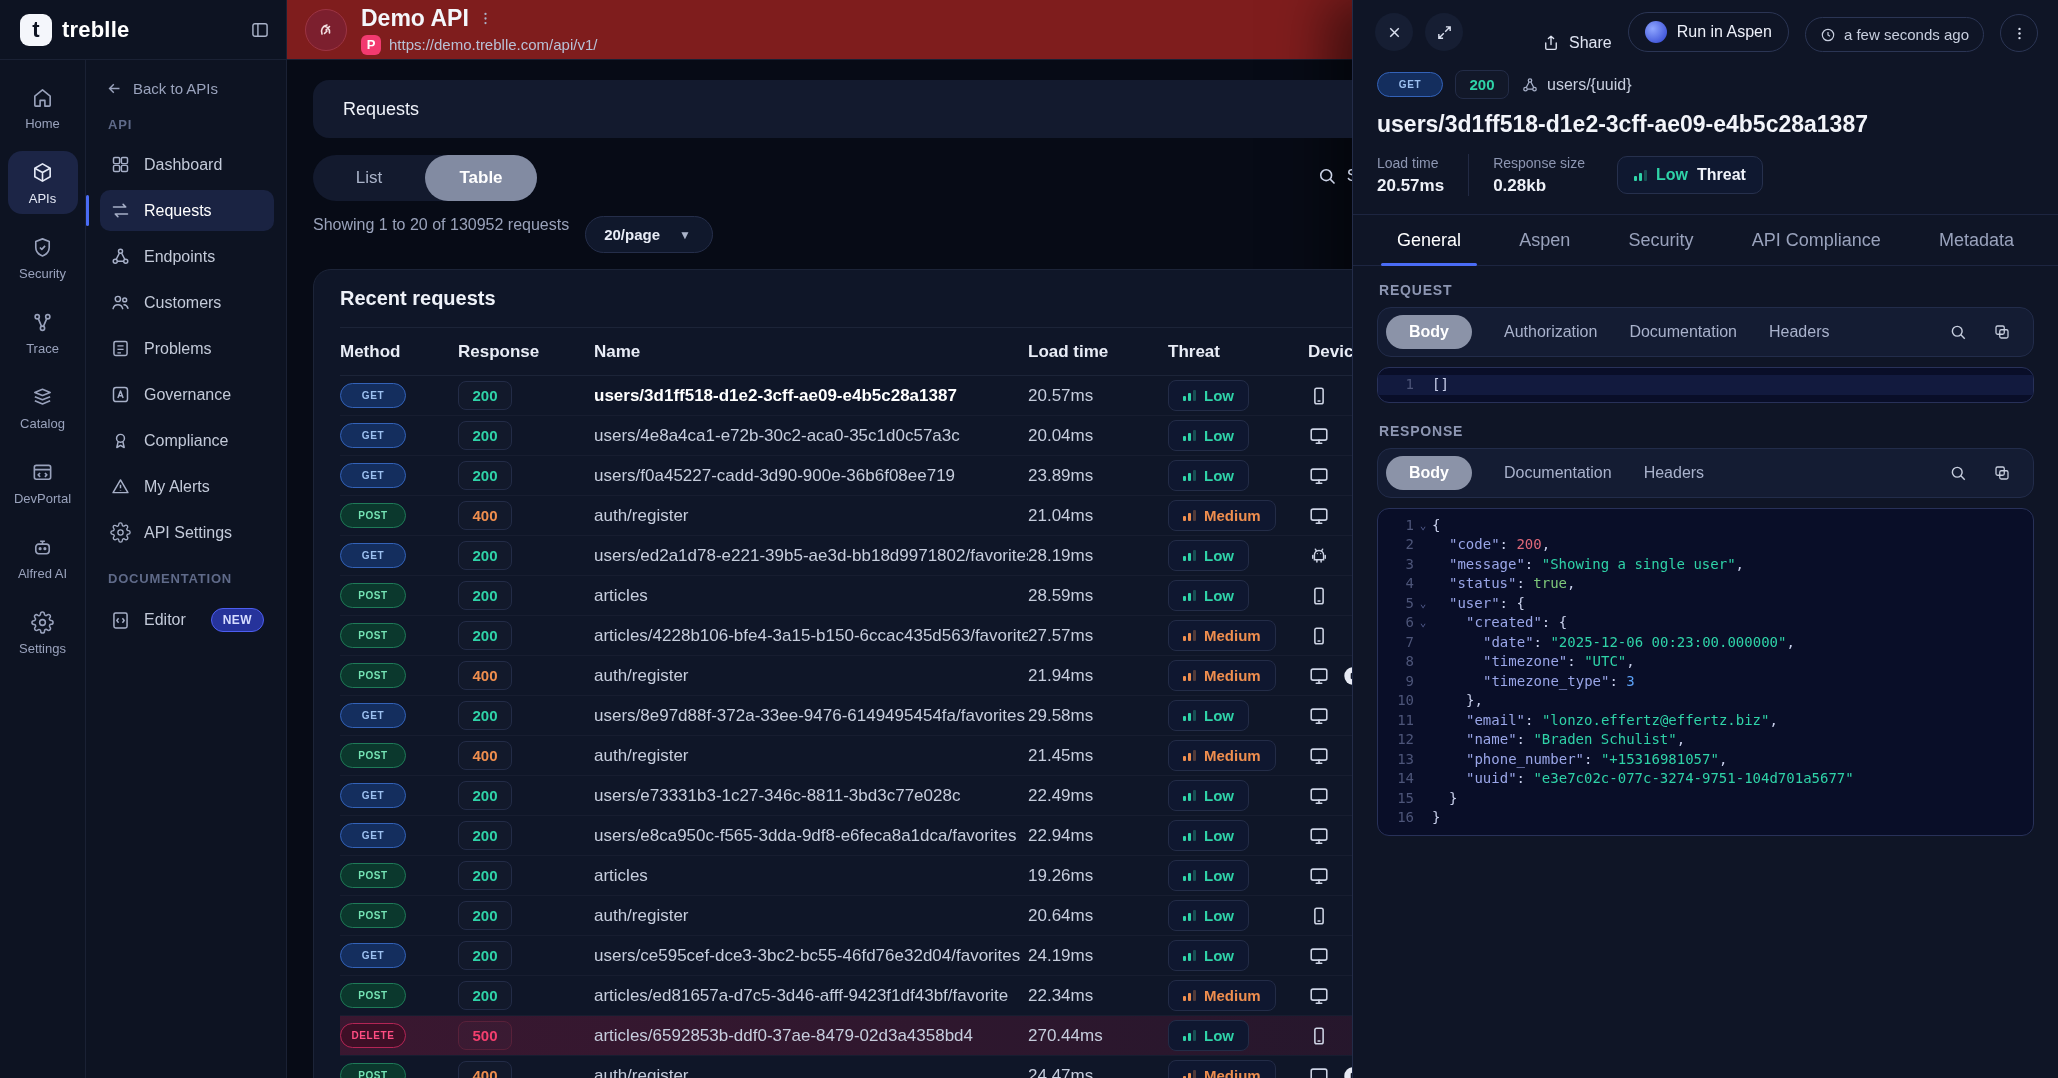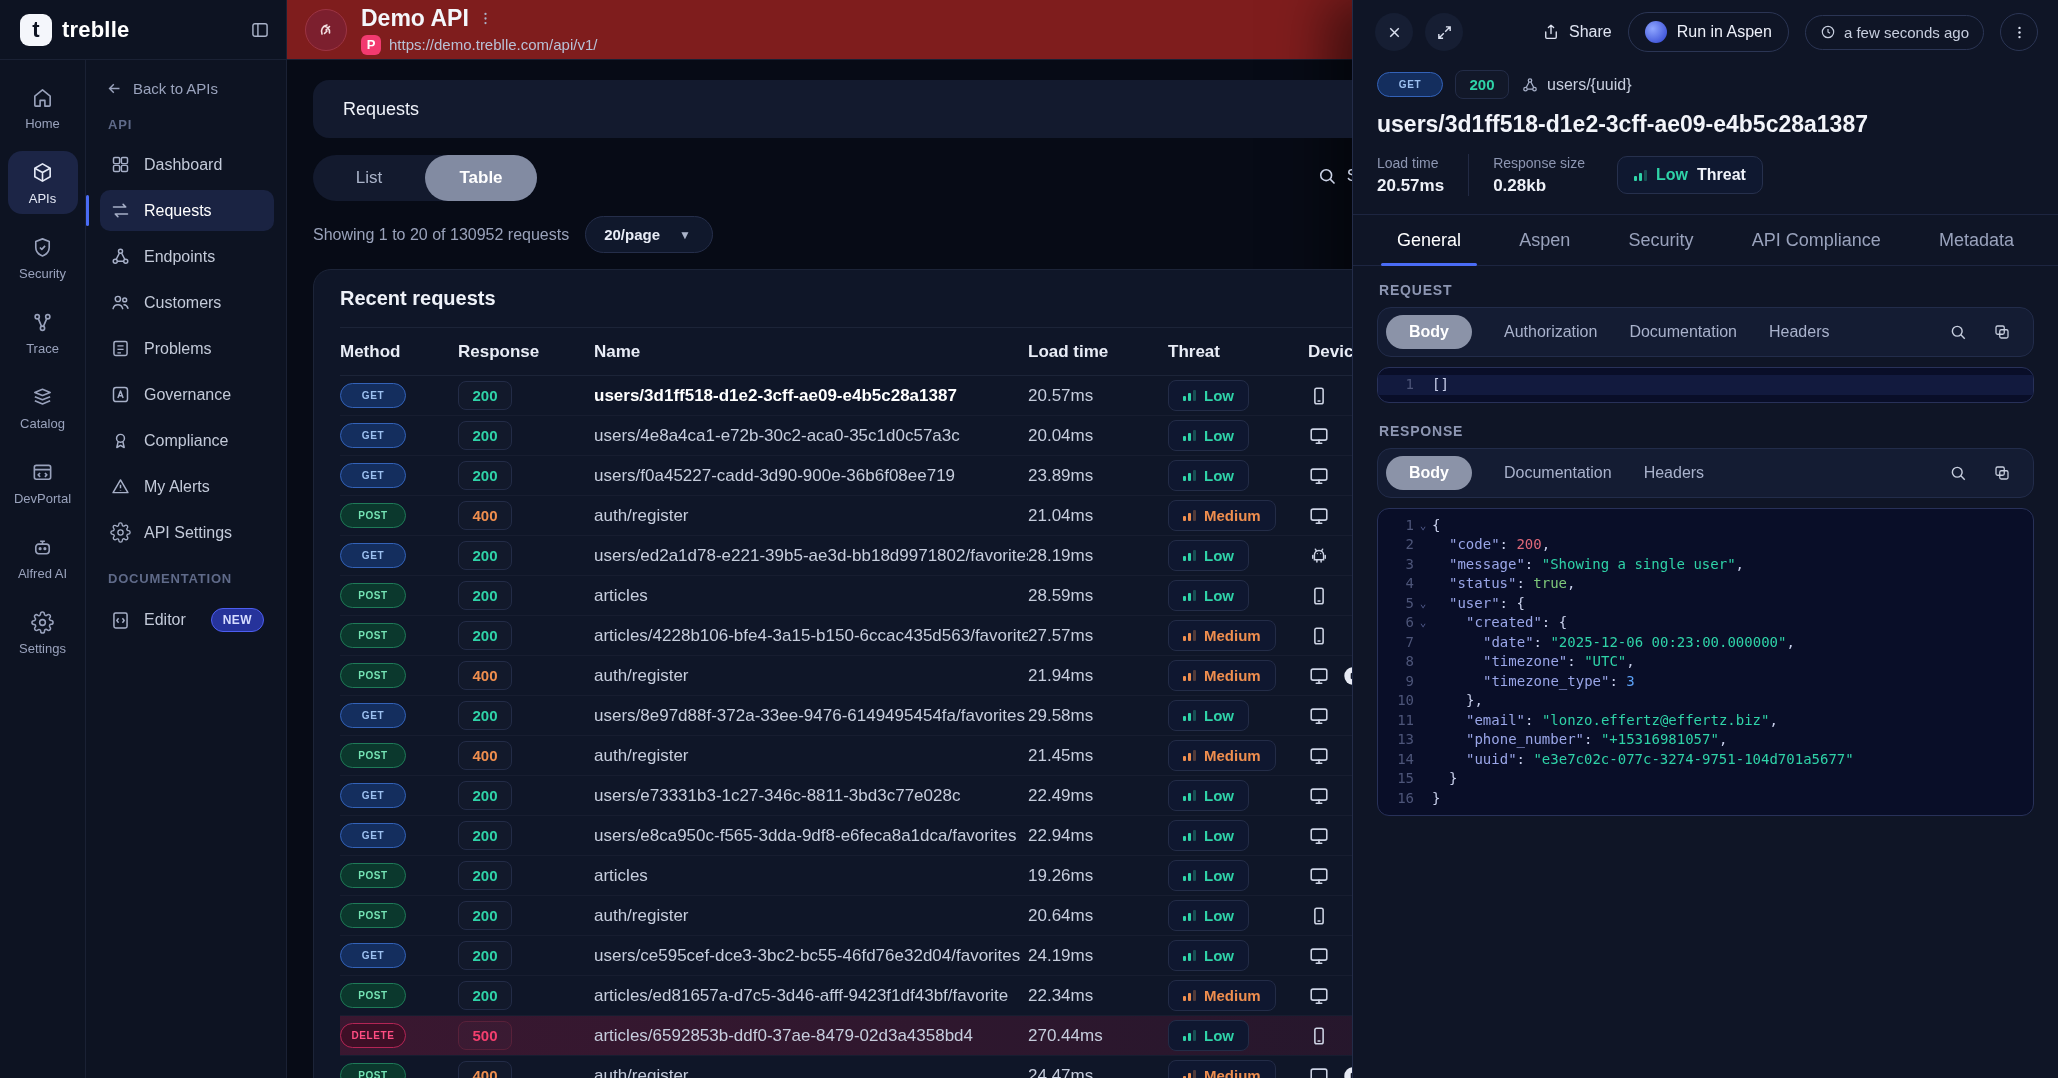--- a/index.html
+++ b/index.html
@@ -44,21 +44,21 @@
   .env-badge { width:20px; height:20px; border-radius:6px; background:#f23a70; color:#fff; font-size:13px; font-weight:800; display:flex; align-items:center; justify-content:center; }
 
   .content { flex:1; padding:20px 0 0 26px; position:relative; overflow:hidden; }
   .page-tab { width:1306px; height:58px; background:#131a2e; border-radius:16px; display:flex; align-items:center; padding:0 30px; font-size:18px; color:#f0f3fa; cursor:pointer; }
   .toolbar-row { margin:16px 0 6px; height:48px; position:relative; display:flex; align-items:center; }
   .segmented { display:inline-flex; background:#131a2e; border-radius:999px; height:46px; }
   .seg { width:112px; display:flex; align-items:center; justify-content:center; border-radius:999px; color:#aab3c9; font-size:17px; cursor:pointer; }
   .seg.active { background:#828ba2; color:#fff; font-weight:600; }
   .search-mini { position:absolute; right:-6px; top:12px; display:flex; align-items:center; gap:10px; color:#ccd3e6; font-size:17px; cursor:pointer; }
   .search-mini svg { width:20px; height:20px; }
-  .pagination-row { display:flex; align-items:center; gap:16px; margin:14px 0 16px; color:#99a2ba; font-size:16px; }
+  .pagination-row { display:flex; gap:16px; margin:14px 0 16px; color:#99a2ba; font-size:16px; }
   .per-page { display:inline-flex; align-items:center; gap:16px; border:1px solid #252e4a; background:#10182c; border-radius:999px; padding:9px 18px; color:#e8ecf6; font-weight:600; font-size:15px; cursor:pointer; }
   .per-page .caret { color:#aab3c9; font-size:12px; }
 
   .card { width:1306px; background:#0f1628; border:1px solid #1c2438; border-radius:18px; padding:0 26px; }
   .card-title { height:58px; display:flex; align-items:center; font-size:20px; font-weight:600; color:#eef1f8; border-bottom:1px solid #1c2438; }
   .grid-cols { display:grid; grid-template-columns:118px 136px 434px 140px 140px 1fr; align-items:center; }
   .thead { height:48px; font-size:17px; font-weight:700; color:#e8ecf6; border-bottom:1px solid #1c2438; }
   .trow { height:40px; font-size:17px; color:#c6cddd; border-bottom:1px solid #171d30; cursor:pointer; }
   .trow .name { white-space:nowrap; overflow:hidden; }
   .trow.sel .name { color:#ffffff; font-weight:700; }
@@ -78,21 +78,21 @@
   .bars i { width:3px; border-radius:1px; background:currentColor; display:block; }
   .bars i:nth-child(1){ height:5px; } .bars i:nth-child(2){ height:8px; } .bars i:nth-child(3){ height:11px; opacity:.3; }
   .devices { display:flex; gap:12px; align-items:center; color:#cdd3e4; }
   .devicon svg { width:22px; height:22px; }
 
   
   .panel { width:706px; flex:none; background:#0f1526; border-left:1px solid #232c49; box-shadow:-24px 0 50px rgba(0,0,0,.5); display:flex; flex-direction:column; overflow:hidden; }
   .p-toolbar { display:flex; align-items:center; padding:12px 20px 8px 22px; gap:12px; }
   .icon-circle { width:38px; height:38px; border-radius:50%; background:#161e33; display:flex; align-items:center; justify-content:center; color:#dbe1f0; cursor:pointer; border:none; }
   .icon-circle svg { width:17px; height:17px; }
-  .tool-right { margin-left:auto; display:flex; align-items:center; gap:16px; }
+  .tool-right { margin-left:auto; display:flex; align-items:flex-end; gap:16px; }
   .share-btn { display:flex; gap:9px; align-items:center; color:#dfe4f2; font-size:16px; background:none; border:none; cursor:pointer; }
   .share-btn svg { width:18px; height:18px; }
   .run-btn { display:flex; gap:10px; align-items:center; border:1px solid #2b3554; background:none; border-radius:999px; padding:8px 16px; font-size:16px; color:#eef1fa; cursor:pointer; }
   .run-logo { width:22px; height:22px; border-radius:50%; background:radial-gradient(circle at 35% 35%, #8fa6ff, #2a3fd0); }
   .time-pill { display:flex; gap:8px; align-items:center; border:1px solid #2b3554; border-radius:999px; padding:8px 14px; font-size:15px; color:#c7cede; }
   .time-pill svg { width:16px; height:16px; }
   .kebab-circle { width:38px; height:38px; border:1px solid #2b3554; background:none; border-radius:50%; display:flex; align-items:center; justify-content:center; color:#dbe1f0; cursor:pointer; }
 
   .p-meta { display:flex; align-items:center; gap:12px; padding:10px 24px 0; }
   .endpoint { display:flex; gap:8px; align-items:flex-start; color:#c7cede; font-size:16px; }
@@ -1017,20 +1017,25 @@
           <span class="ln">10</span>
           <span class="caret"></span>
           <span class="code" style="padding-left:34px"><span class="tk-p">},</span></span>
         </div>
         <div class="cl">
           <span class="ln">11</span>
           <span class="caret"></span>
           <span class="code" style="padding-left:34px"><span class="tk-k">"email"</span><span class="tk-p">: </span><span class="tk-s">"lonzo.effertz@effertz.biz"</span><span class="tk-p">,</span></span>
         </div>
         <div class="cl">
+          <span class="ln">12</span>
+          <span class="caret"></span>
+          <span class="code" style="padding-left:34px"><span class="tk-k">"name"</span><span class="tk-p">: </span><span class="tk-s">"Braden Schulist"</span><span class="tk-p">,</span></span>
+        </div>
+        <div class="cl">
           <span class="ln">13</span>
           <span class="caret"></span>
           <span class="code" style="padding-left:34px"><span class="tk-k">"phone_number"</span><span class="tk-p">: </span><span class="tk-s">"+15316981057"</span><span class="tk-p">,</span></span>
         </div>
         <div class="cl">
           <span class="ln">14</span>
           <span class="caret"></span>
           <span class="code" style="padding-left:34px"><span class="tk-k">"uuid"</span><span class="tk-p">: </span><span class="tk-s">"e3e7c02c-077c-3274-9751-104d701a5677"</span></span>
         </div>
         <div class="cl">

